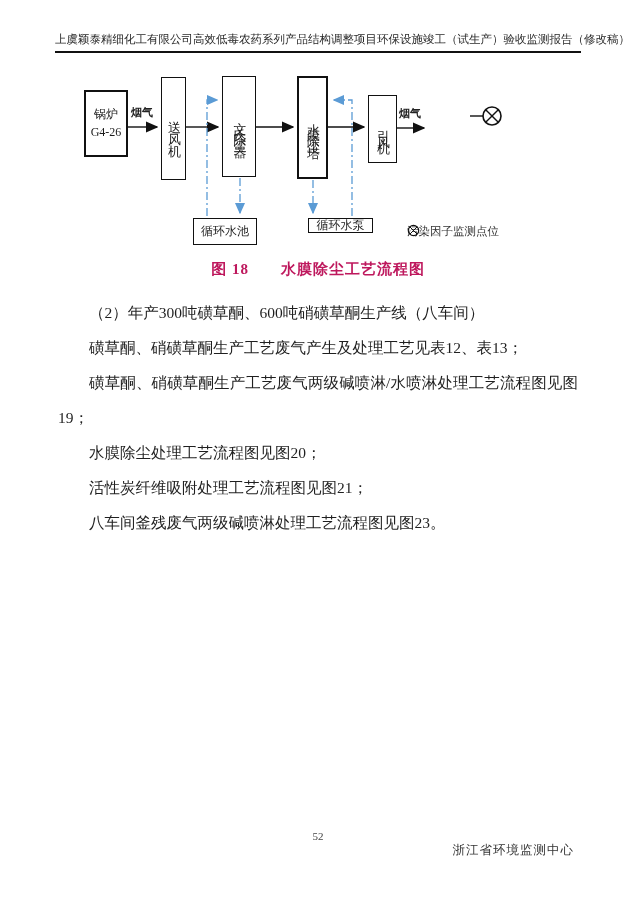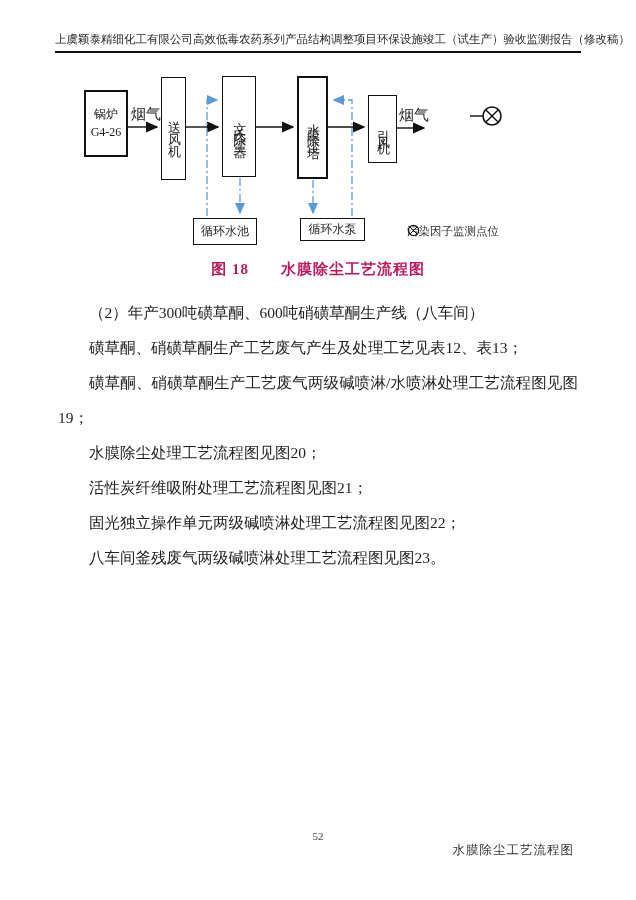--- a/index.html
+++ b/index.html
@@ -40,21 +40,21 @@
   }
   .flow-box.thick{border-width:2px;}
   .flow-box.vert{
     writing-mode:vertical-rl;text-orientation:upright;
     font-size:13px;white-space:normal;
   }
   .ls-big{letter-spacing:0.9em;}
   .ls-mid{letter-spacing:0.45em;}
   .ls-sml{letter-spacing:0.45em;}
   .arrow-label{
-    position:absolute;font-size:15px;color:#222;white-space:nowrap;
+    position:absolute;font-size:11px;color:#222;white-space:nowrap;font-weight:bold;
   }
   .legend{
     position:absolute;left:407px;top:224px;
     display:flex;align-items:center;gap:5px;
     font-size:11.5px;color:#333;
   }
   .fig-caption{
     position:absolute;left:58px;width:520px;top:260px;
     text-align:center;font-size:15px;font-weight:bold;color:#be185d;
     letter-spacing:1px;
@@ -126,21 +126,21 @@
 
     <div class="flow-box vert ls-mid" style="left:222px;top:76px;width:34px;height:101px;">文氏除尘器</div>
 
     <div class="flow-box vert ls-mid thick" style="left:297px;top:76px;width:31px;height:103px;">水膜除尘塔</div>
 
     <div class="flow-box vert ls-sml" style="left:368px;top:95px;width:29px;height:68px;">引风机</div>
 
 
     <div class="flow-box" style="left:193px;top:218px;width:64px;height:27px;text-align:center;">循环水池</div>
 
-    <div class="flow-box" style="left:300px;top:218px;width:65px;height:23px;">循环水泵</div>
+    <div class="flow-box" style="left:308px;top:218px;width:65px;height:15px;">循环水泵</div>
 
     <div class="arrow-label" style="left:131px;top:105px;">烟气</div>
     <div class="arrow-label" style="left:399px;top:106px;">烟气</div>
 
     <div class="legend">
       <svg width="13" height="13">
         <circle cx="6.5" cy="6.5" r="5.2" fill="none" class="stroke-ink" stroke-width="1.2"></circle>
         <line x1="2.9" y1="2.9" x2="10.1" y2="10.1" class="stroke-ink" stroke-width="1"></line>
         <line x1="10.1" y1="2.9" x2="2.9" y2="10.1" class="stroke-ink" stroke-width="1"></line>
       </svg>
@@ -149,20 +149,19 @@
   </div>
 
   <div class="fig-caption">图 18　　水膜除尘工艺流程图</div>
 
   <div class="body-text">
     <p>（2）年产300吨磺草酮、600吨硝磺草酮生产线（八车间）</p>
     <p>磺草酮、硝磺草酮生产工艺废气产生及处理工艺见表12、表13；</p>
     <p>磺草酮、硝磺草酮生产工艺废气两级碱喷淋/水喷淋处理工艺流程图见图19；</p>
     <p>水膜除尘处理工艺流程图见图20；</p>
     <p>活性炭纤维吸附处理工艺流程图见图21；</p>
-    <p>固光独立操作单元两级碱喷淋处理工艺流程图见图22；</p>
     <p>八车间釜残废气两级碱喷淋处理工艺流程图见图23。</p>
   </div>
 
   <div class="footer-pageno">52</div>
-  <div class="footer-org">水膜除尘工艺流程图</div>
+  <div class="footer-org">浙江省环境监测中心</div>
 
 </div>
 
 </body></html>

